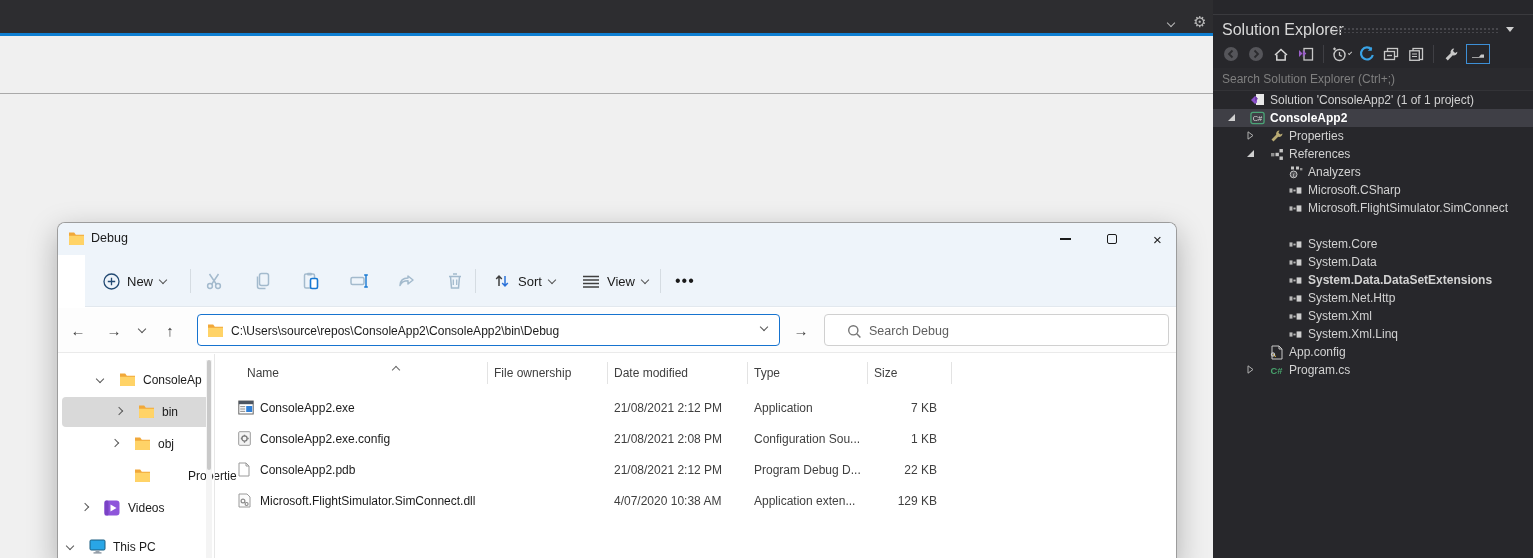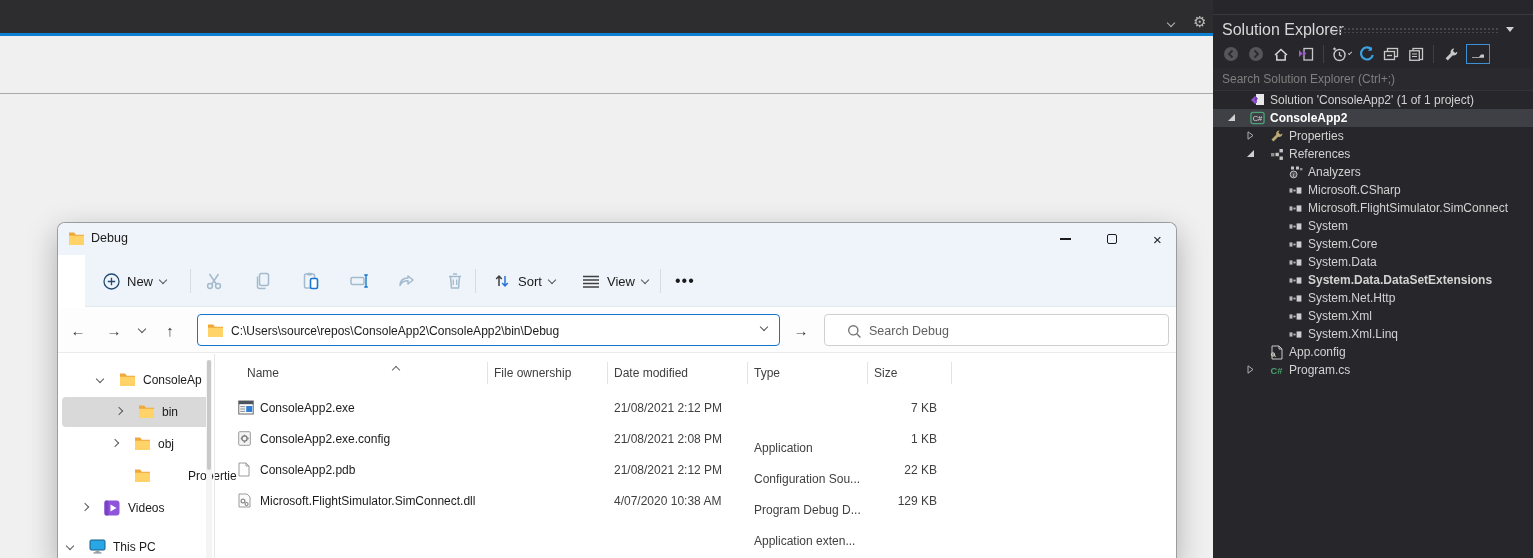--- a/index.html
+++ b/index.html
@@ -90,21 +90,21 @@
   #fx-vsplit { position:absolute; left:156px; top:0; width:1px; height:209px; background:#e7e7e7; }
 
   #fx-list { position:absolute; left:157px; top:0; width:963px; height:209px; }
   .fx-col-h { position:absolute; top:12px; font-size:12px; color:#3f3f3f; white-space:nowrap; }
   .fx-col-sep { position:absolute; top:8px; width:1px; height:22px; background:#e3e3e3; }
   #fx-sort-chev { position:absolute; left:146px; top:1px; color:#6a6a6a; }
   .fx-file-row { position:absolute; left:0; width:963px; height:31px; font-size:12px; }
   .fx-file-ico { position:absolute; left:23px; top:7px; }
   .fx-file-name { position:absolute; left:45px; top:8px; color:#1b1b1b; white-space:nowrap; }
   .fx-file-date { position:absolute; left:399px; top:8px; color:#3f3f3f; white-space:nowrap; }
-  .fx-file-type { position:absolute; left:539px; top:8px; color:#3f3f3f; white-space:nowrap;margin-top:40px; }
+  .fx-file-type { position:absolute; left:539px; top:8px; color:#3f3f3f; white-space:nowrap; }
   .fx-file-size { position:absolute; left:652px; top:8px; width:70px; text-align:right; color:#3f3f3f; white-space:nowrap; }
 
   svg { display:block; }
 </style>
 </head>
 <body>
 
 <div id="screen">
 
   <div id="vs-top-strip"></div>
@@ -290,30 +290,20 @@
         </div>
         <div class="se-row" style="top: 108px;">
           <span class="se-ico" style="left: 75px;">
             <svg width="13" height="11" viewBox="0 0 13 11">
               <rect x="0.5" y="3.4" width="3" height="4.2" fill="#b9b9b9"></rect>
               <rect x="4.4" y="4.6" width="2.2" height="1.8" fill="#b9b9b9"></rect>
               <rect x="7.6" y="2.4" width="4.8" height="6.2" fill="#cfcfcf"></rect>
             </svg>
           </span>
           <span class="lbl" style="left: 95px;">Microsoft.FlightSimulator.SimConnect</span>
-        </div>
-        <div class="se-row" style="top: 126px;">
-          <span class="se-ico" style="left: 75px;">
-            <svg width="13" height="11" viewBox="0 0 13 11">
-              <rect x="0.5" y="3.4" width="3" height="4.2" fill="#b9b9b9"></rect>
-              <rect x="4.4" y="4.6" width="2.2" height="1.8" fill="#b9b9b9"></rect>
-              <rect x="7.6" y="2.4" width="4.8" height="6.2" fill="#cfcfcf"></rect>
-            </svg>
-          </span>
-          <span class="lbl" style="left: 95px;">System</span>
         </div>
         <div class="se-row" style="top: 144px;">
           <span class="se-ico" style="left: 75px;">
             <svg width="13" height="11" viewBox="0 0 13 11">
               <rect x="0.5" y="3.4" width="3" height="4.2" fill="#b9b9b9"></rect>
               <rect x="4.4" y="4.6" width="2.2" height="1.8" fill="#b9b9b9"></rect>
               <rect x="7.6" y="2.4" width="4.8" height="6.2" fill="#cfcfcf"></rect>
             </svg>
           </span>
           <span class="lbl" style="left: 95px;">System.Core</span>

